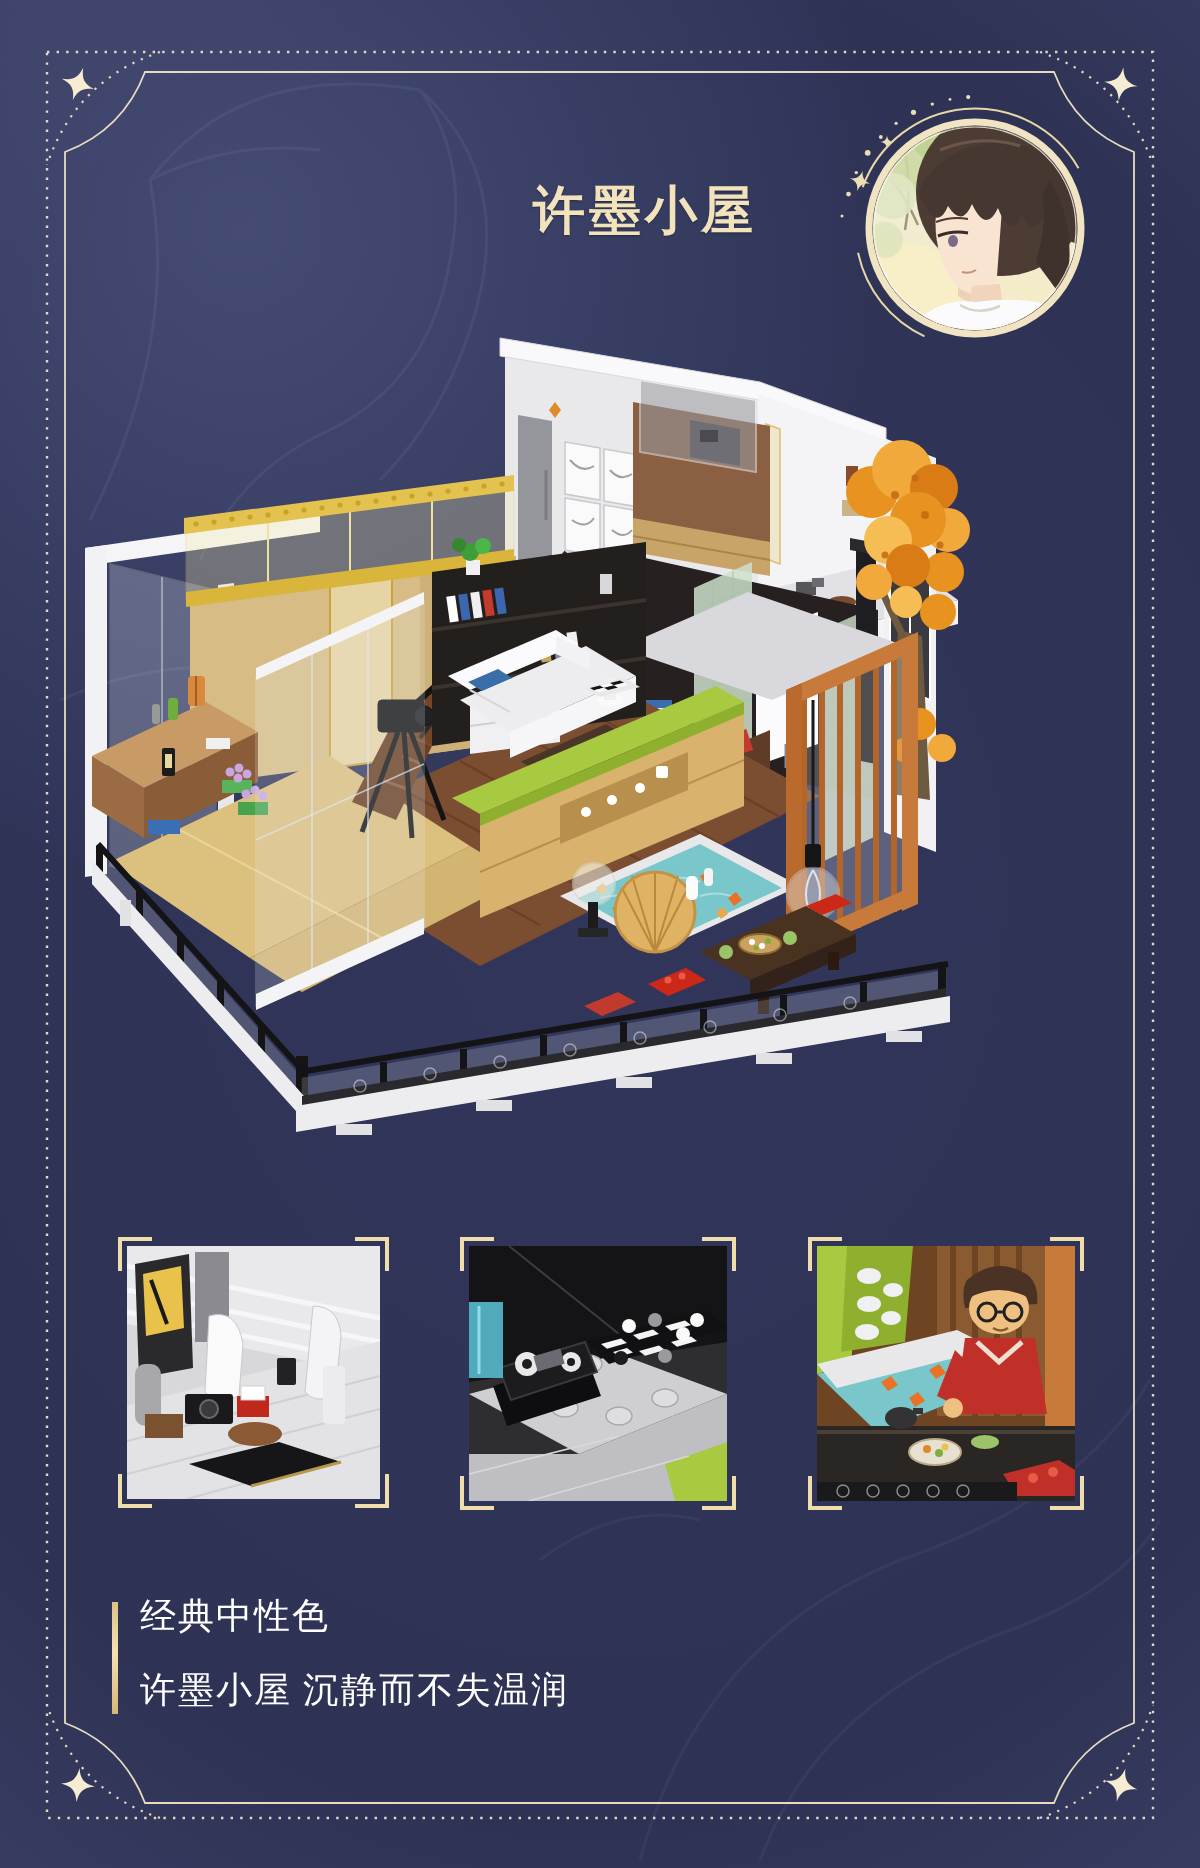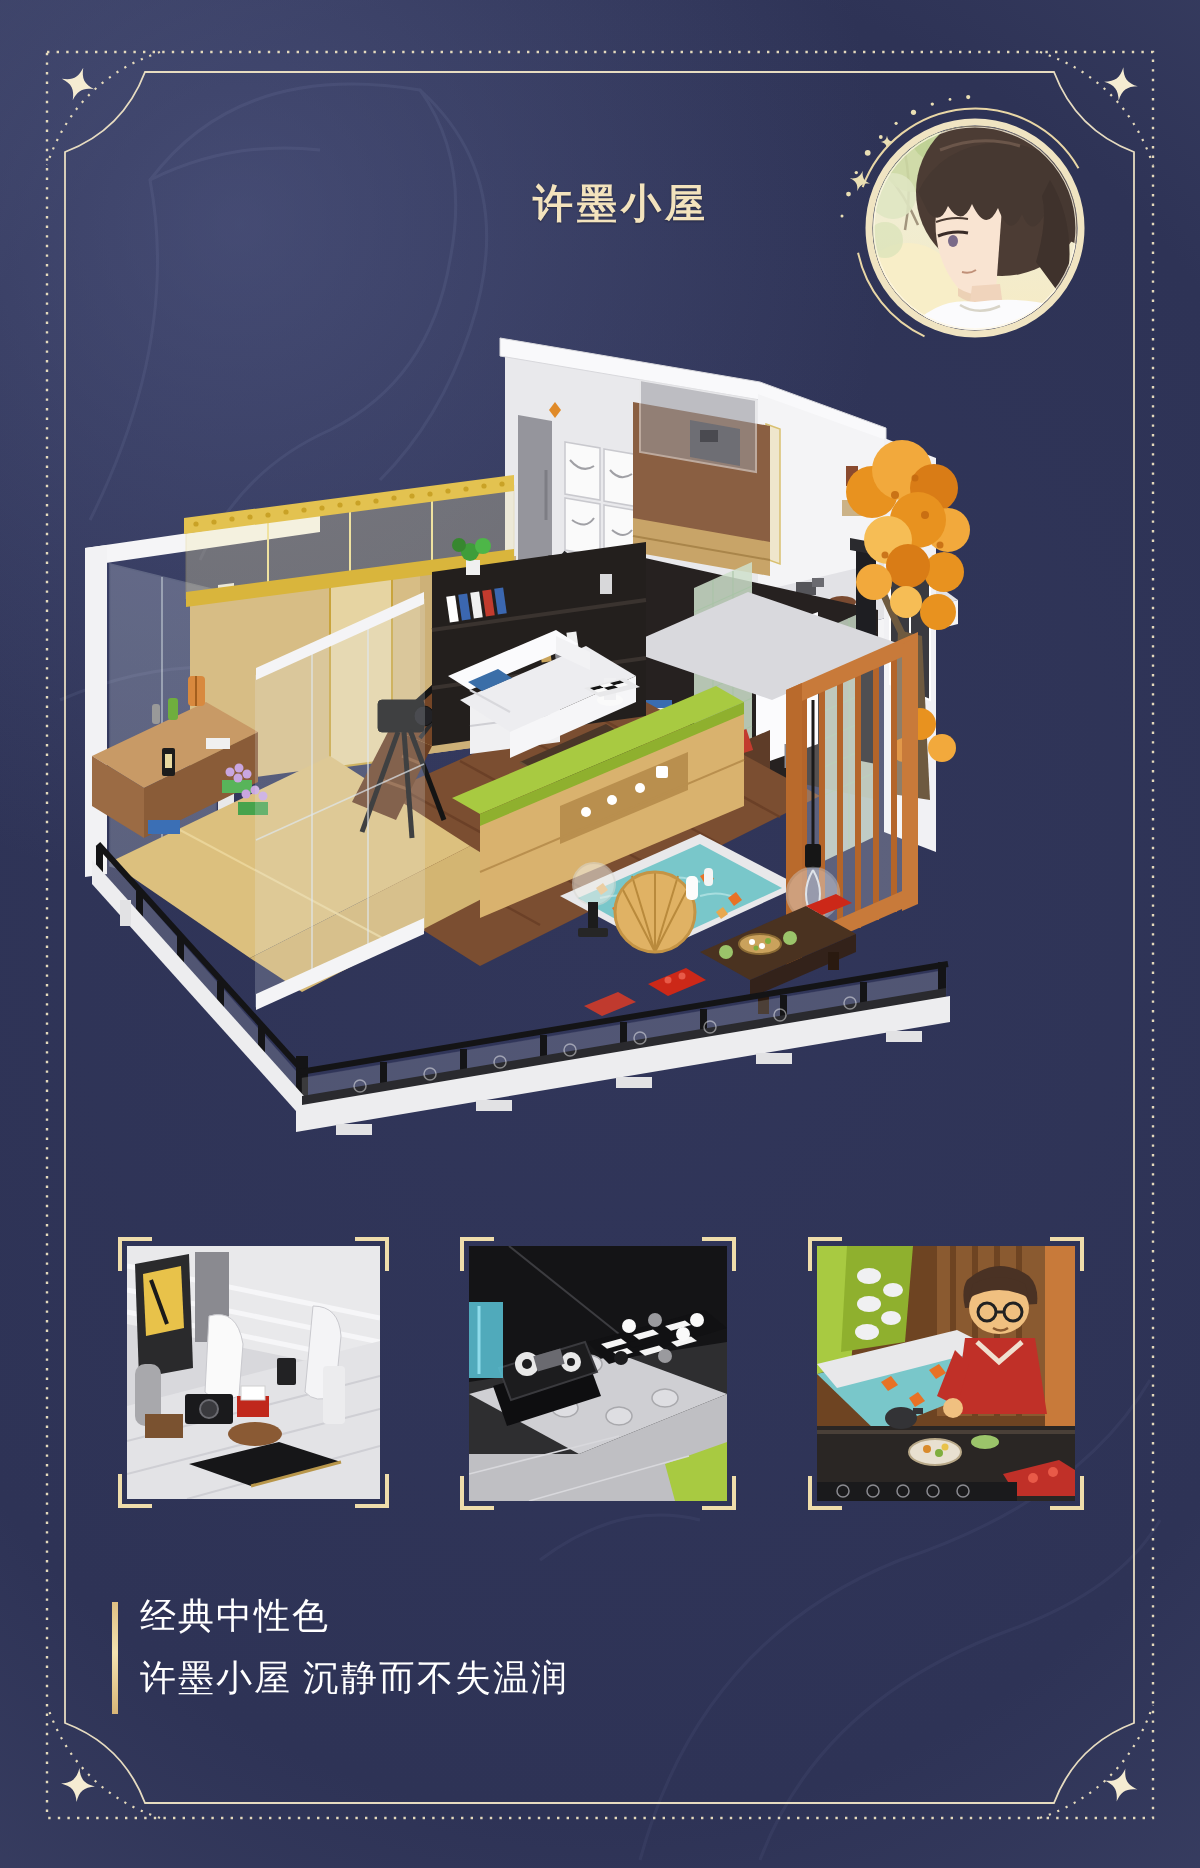--- a/index.html
+++ b/index.html
@@ -2,27 +2,27 @@
 <html><head>
 <meta charset="utf-8">
 <style>
   html,body{margin:0;padding:0;background:#1e2240;}
   .poster{position:relative;width:1200px;height:1868px;overflow:hidden;margin:0 auto;
     background:
       radial-gradient(ellipse 90% 60% at 20% 12%, rgba(96,104,150,.45), rgba(0,0,0,0) 60%),
       radial-gradient(ellipse 120% 90% at 50% 48%, #31365a 0%, #2e3356 55%, #3f4569 88%, #4a4f74 100%);
     font-family:"Liberation Serif","DejaVu Serif",serif;}
   .layer{position:absolute;left:0;top:0;width:1200px;height:1868px;pointer-events:none;}
-  .page-title{position:absolute;left:533px;top:176px;margin:0;font-size:40px;font-weight:600;
+  .page-title{position:absolute;left:533px;top:176px;margin:0;font-size:52px;font-weight:600;
     letter-spacing:4px;color:#f3e3bd;text-shadow:0 1px 2px rgba(0,0,0,.35);white-space:nowrap;}
   .caption{position:absolute;left:112px;top:1598px;width:700px;}
   .caption .bar{position:absolute;left:0;top:4px;width:6px;height:112px;
     background:linear-gradient(180deg,#dfc083,#f4e2b0 45%,#d8b577);}
   .caption p{margin:0 0 0 28px;color:#ffffff;font-size:36px;letter-spacing:2px;line-height:1.0;}
-  .caption p.l1{margin-bottom:26px;}
+  .caption p.l1{margin-bottom:38px;}
   .photo{position:absolute;top:1246px;}
   .photo svg{display:block;width:100%;height:100%;}
   .bracket{position:absolute;width:30px;height:30px;}
   .bracket.tl{left:-9px;top:-9px;border-left:4px solid #efddab;border-top:4px solid #efddab;}
   .bracket.tr{right:-9px;top:-9px;border-right:4px solid #efddab;border-top:4px solid #efddab;}
   .bracket.bl{left:-9px;bottom:-9px;border-left:4px solid #efddab;border-bottom:4px solid #efddab;}
   .bracket.br{right:-9px;bottom:-9px;border-right:4px solid #efddab;border-bottom:4px solid #efddab;}
   #p1{left:127px;width:253px;height:253px;}
   #p2{left:469px;width:258px;height:255px;}
   #p3{left:817px;width:258px;height:255px;}

